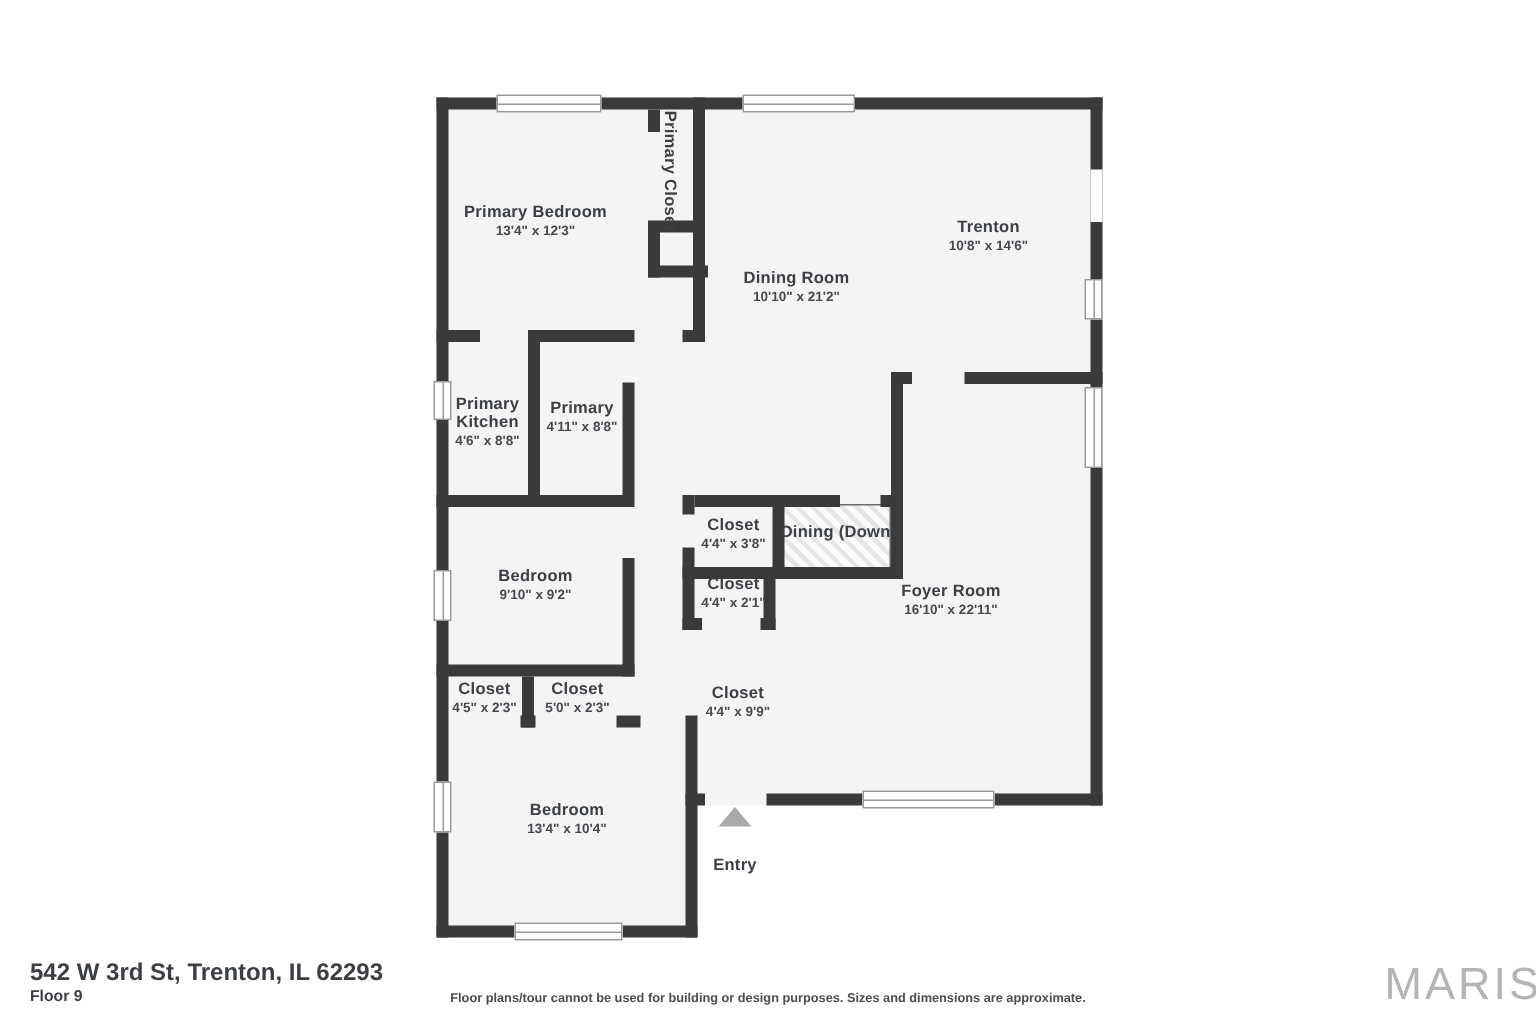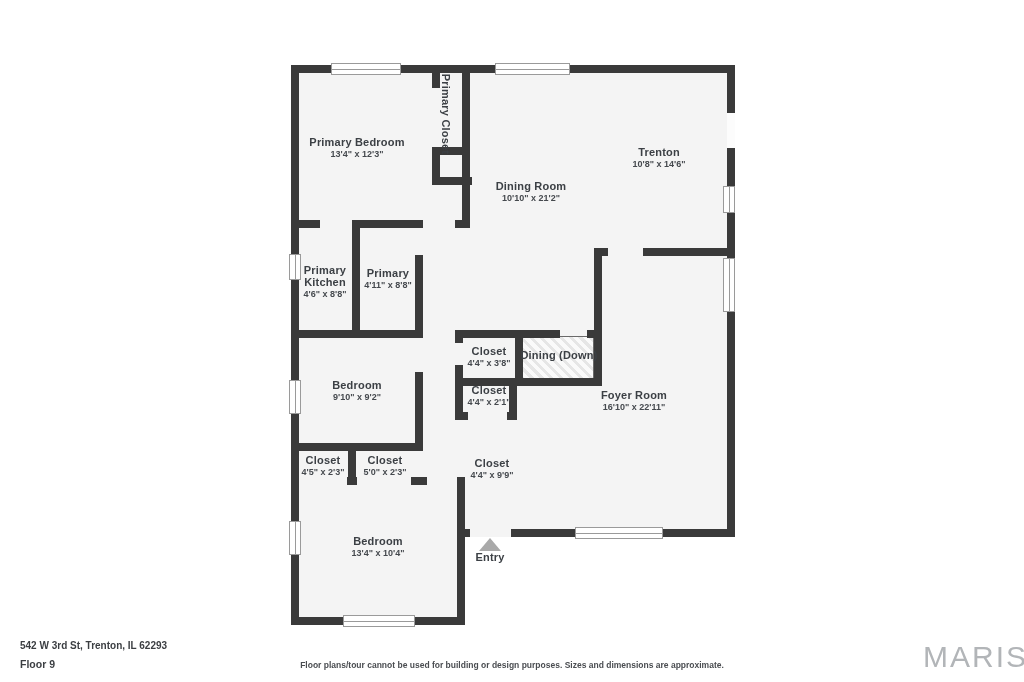--- a/index.html
+++ b/index.html
@@ -24,21 +24,21 @@
   .win-h { background-image:linear-gradient(#9a9a9a,#9a9a9a); background-size:100% 1px; }
   .win-v { background-image:linear-gradient(#9a9a9a,#9a9a9a); background-size:1px 100%; }
   .room-label { position:absolute; transform:translate(-50%,-50%); text-align:center; white-space:nowrap; }
   .room-name { font-size:11px; font-weight:bold; letter-spacing:.2px; color:#3c4045; }
   .room-dims { font-size:9px; font-weight:bold; margin-top:1px; color:#45494e; }
   .room-label.wrap { white-space:normal; width:72px; }
   .room-label.vert .room-name { writing-mode:vertical-rl; white-space:nowrap; }
   .entry-arrow { position:absolute; width:0; height:0;
     border-left:11px solid transparent; border-right:11px solid transparent;
     border-bottom:13px solid #a9a9a9; }
-  .footer-address { position:absolute; left:20px; top:640px; font-size:10px; font-weight:bold; color:#3b3e42; }
+  .footer-address { position:absolute; left:20px; top:640px; font-size:16px; font-weight:bold; color:#3b3e42; }
   .footer-floor   { position:absolute; left:20px; top:658px; font-size:10.5px; font-weight:bold; color:#3b3e42; }
   .footer-disclaimer { position:absolute; left:0; right:0; top:660px; text-align:center;
     font-size:8.5px; font-weight:bold; color:#4a4d51; }
   .brand { position:absolute; right:-4px; top:640px; font-size:30px; letter-spacing:2px;
     color:#b2b5b8; font-weight:normal; }
 </style>
 </head>
 <body>
 
 <div class="plan">
@@ -154,21 +154,21 @@
   <div class="room-label" style="left:201px;top:403px">
     <div class="room-name">Closet</div>
     <div class="room-dims">4'4" x 9'9"</div>
   </div>
   <div class="room-label" style="left:87px;top:481px">
     <div class="room-name">Bedroom</div>
     <div class="room-dims">13'4" x 10'4"</div>
   </div>
 
   <div class="entry-arrow" style="left:188px;top:473px"></div>
-  <div class="room-label" style="left:199px;top:492px">
+  <div class="room-label" style="left:199px;top:512px">
     <div class="room-name">Entry</div>
   </div>
 
 </div>
 
 <div class="footer-address">542 W 3rd St, Trenton, IL 62293</div>
 <div class="footer-floor">Floor 9</div>
 <div class="footer-disclaimer">Floor plans/tour cannot be used for building or design purposes. Sizes and dimensions are approximate.</div>
 <div class="brand">MARIS</div>
 

